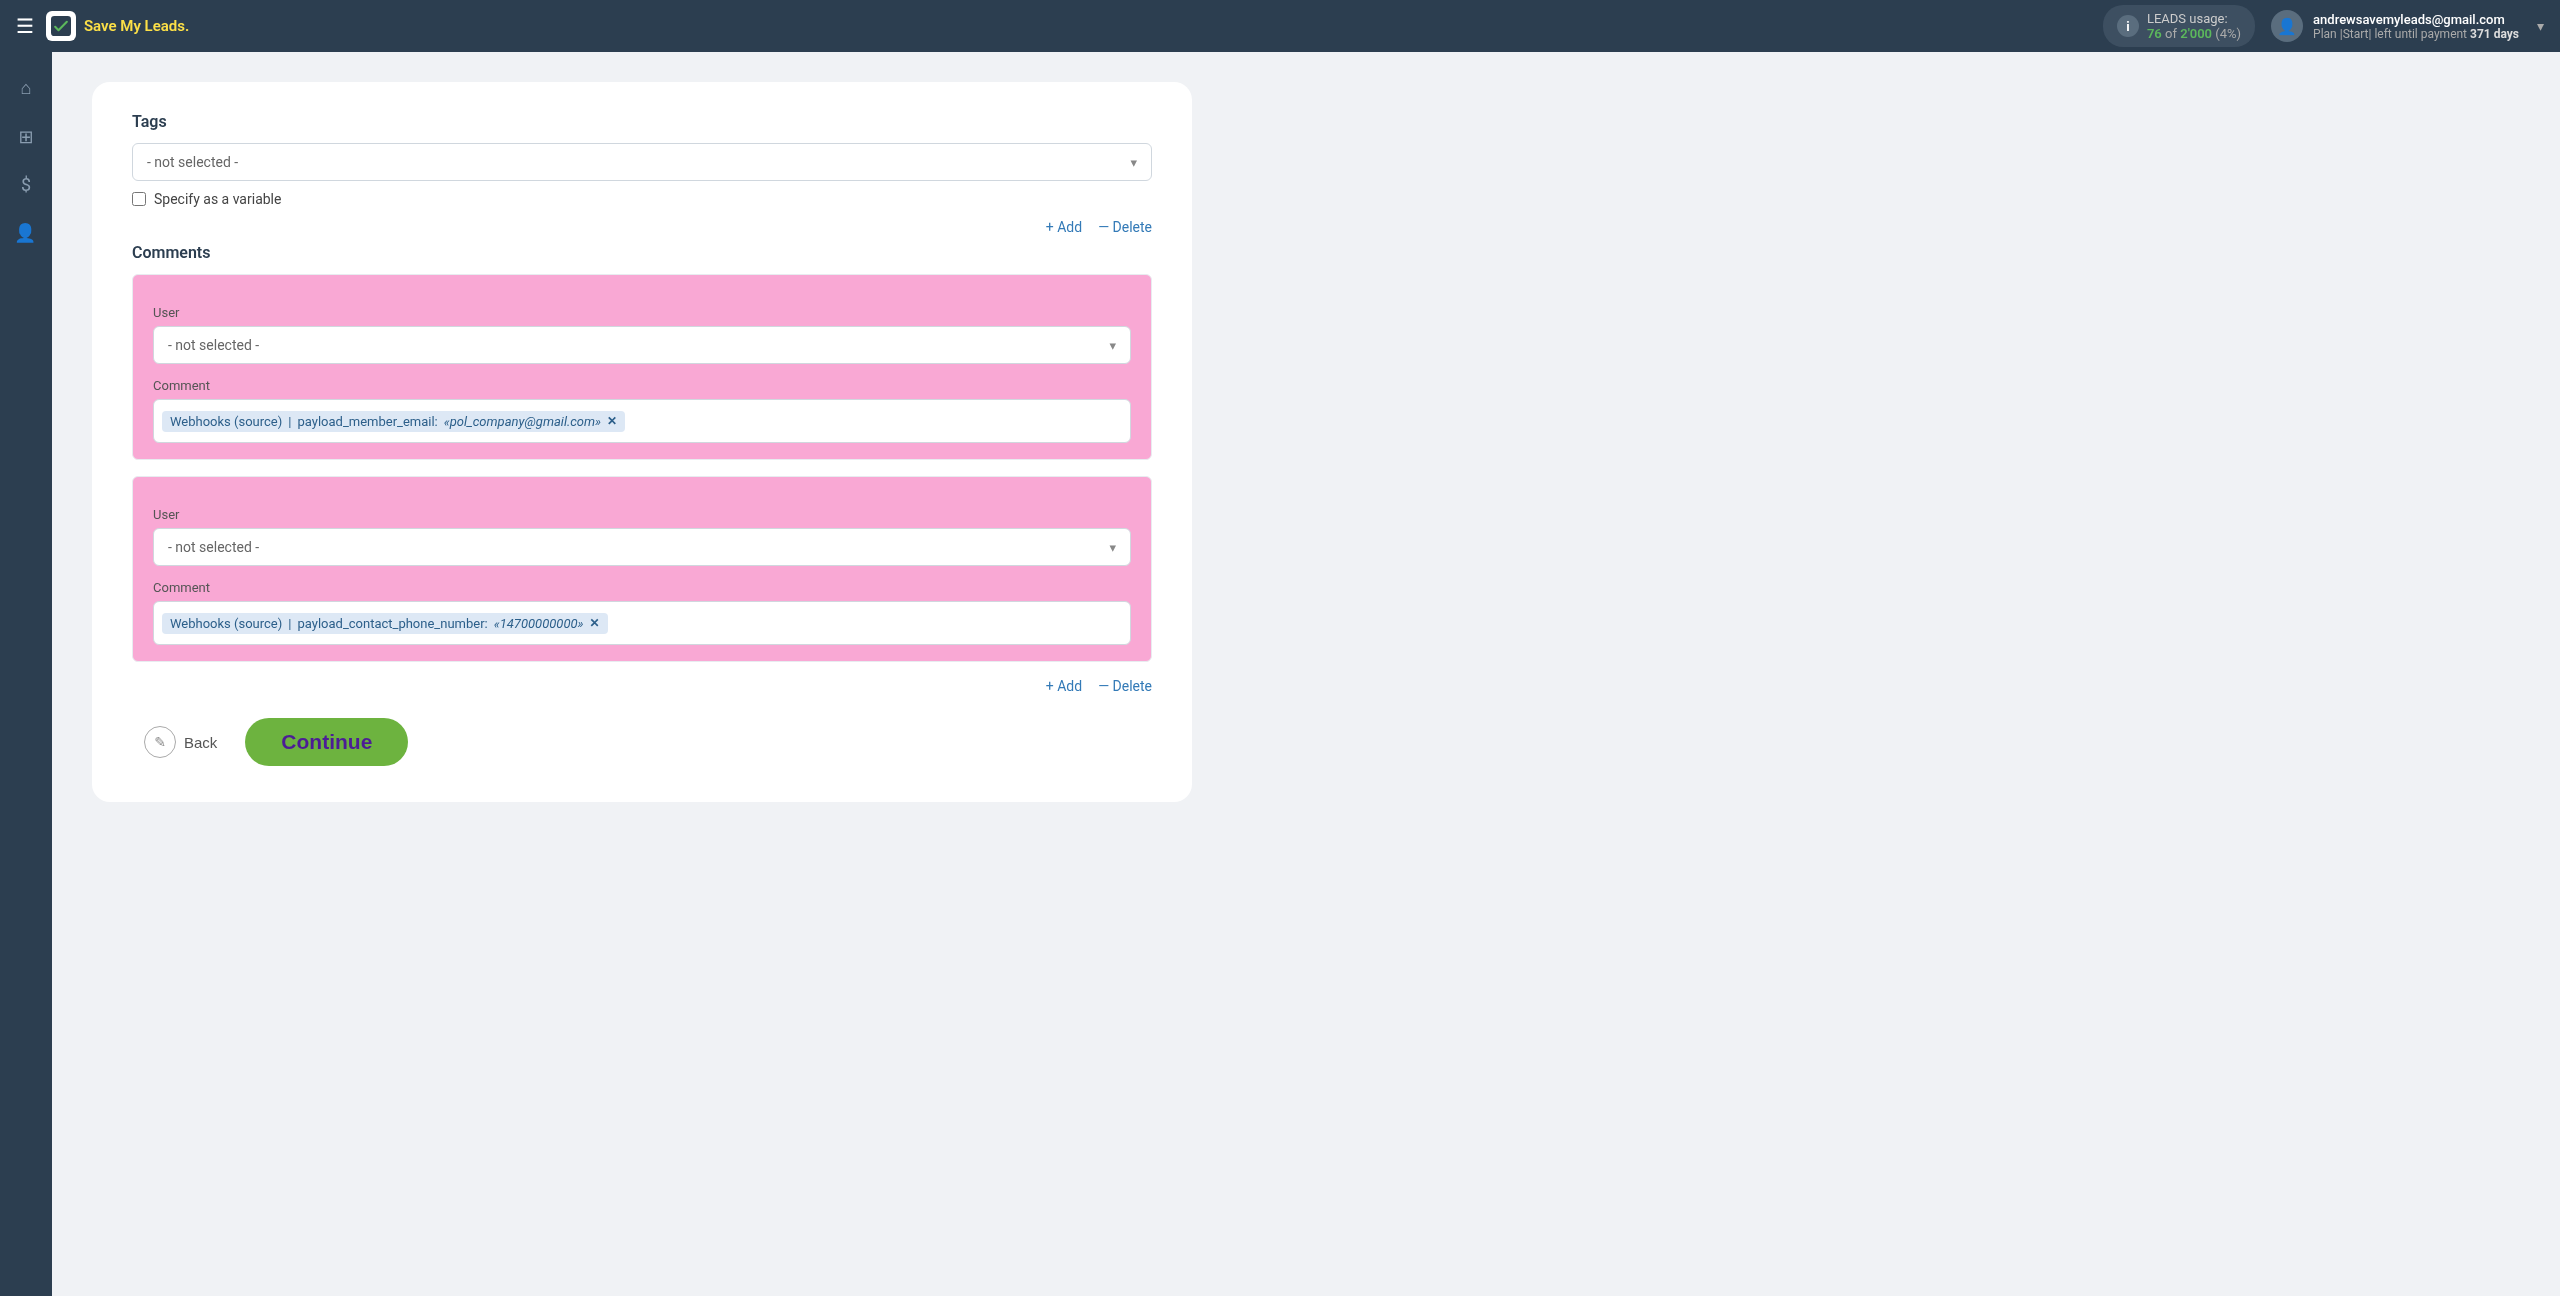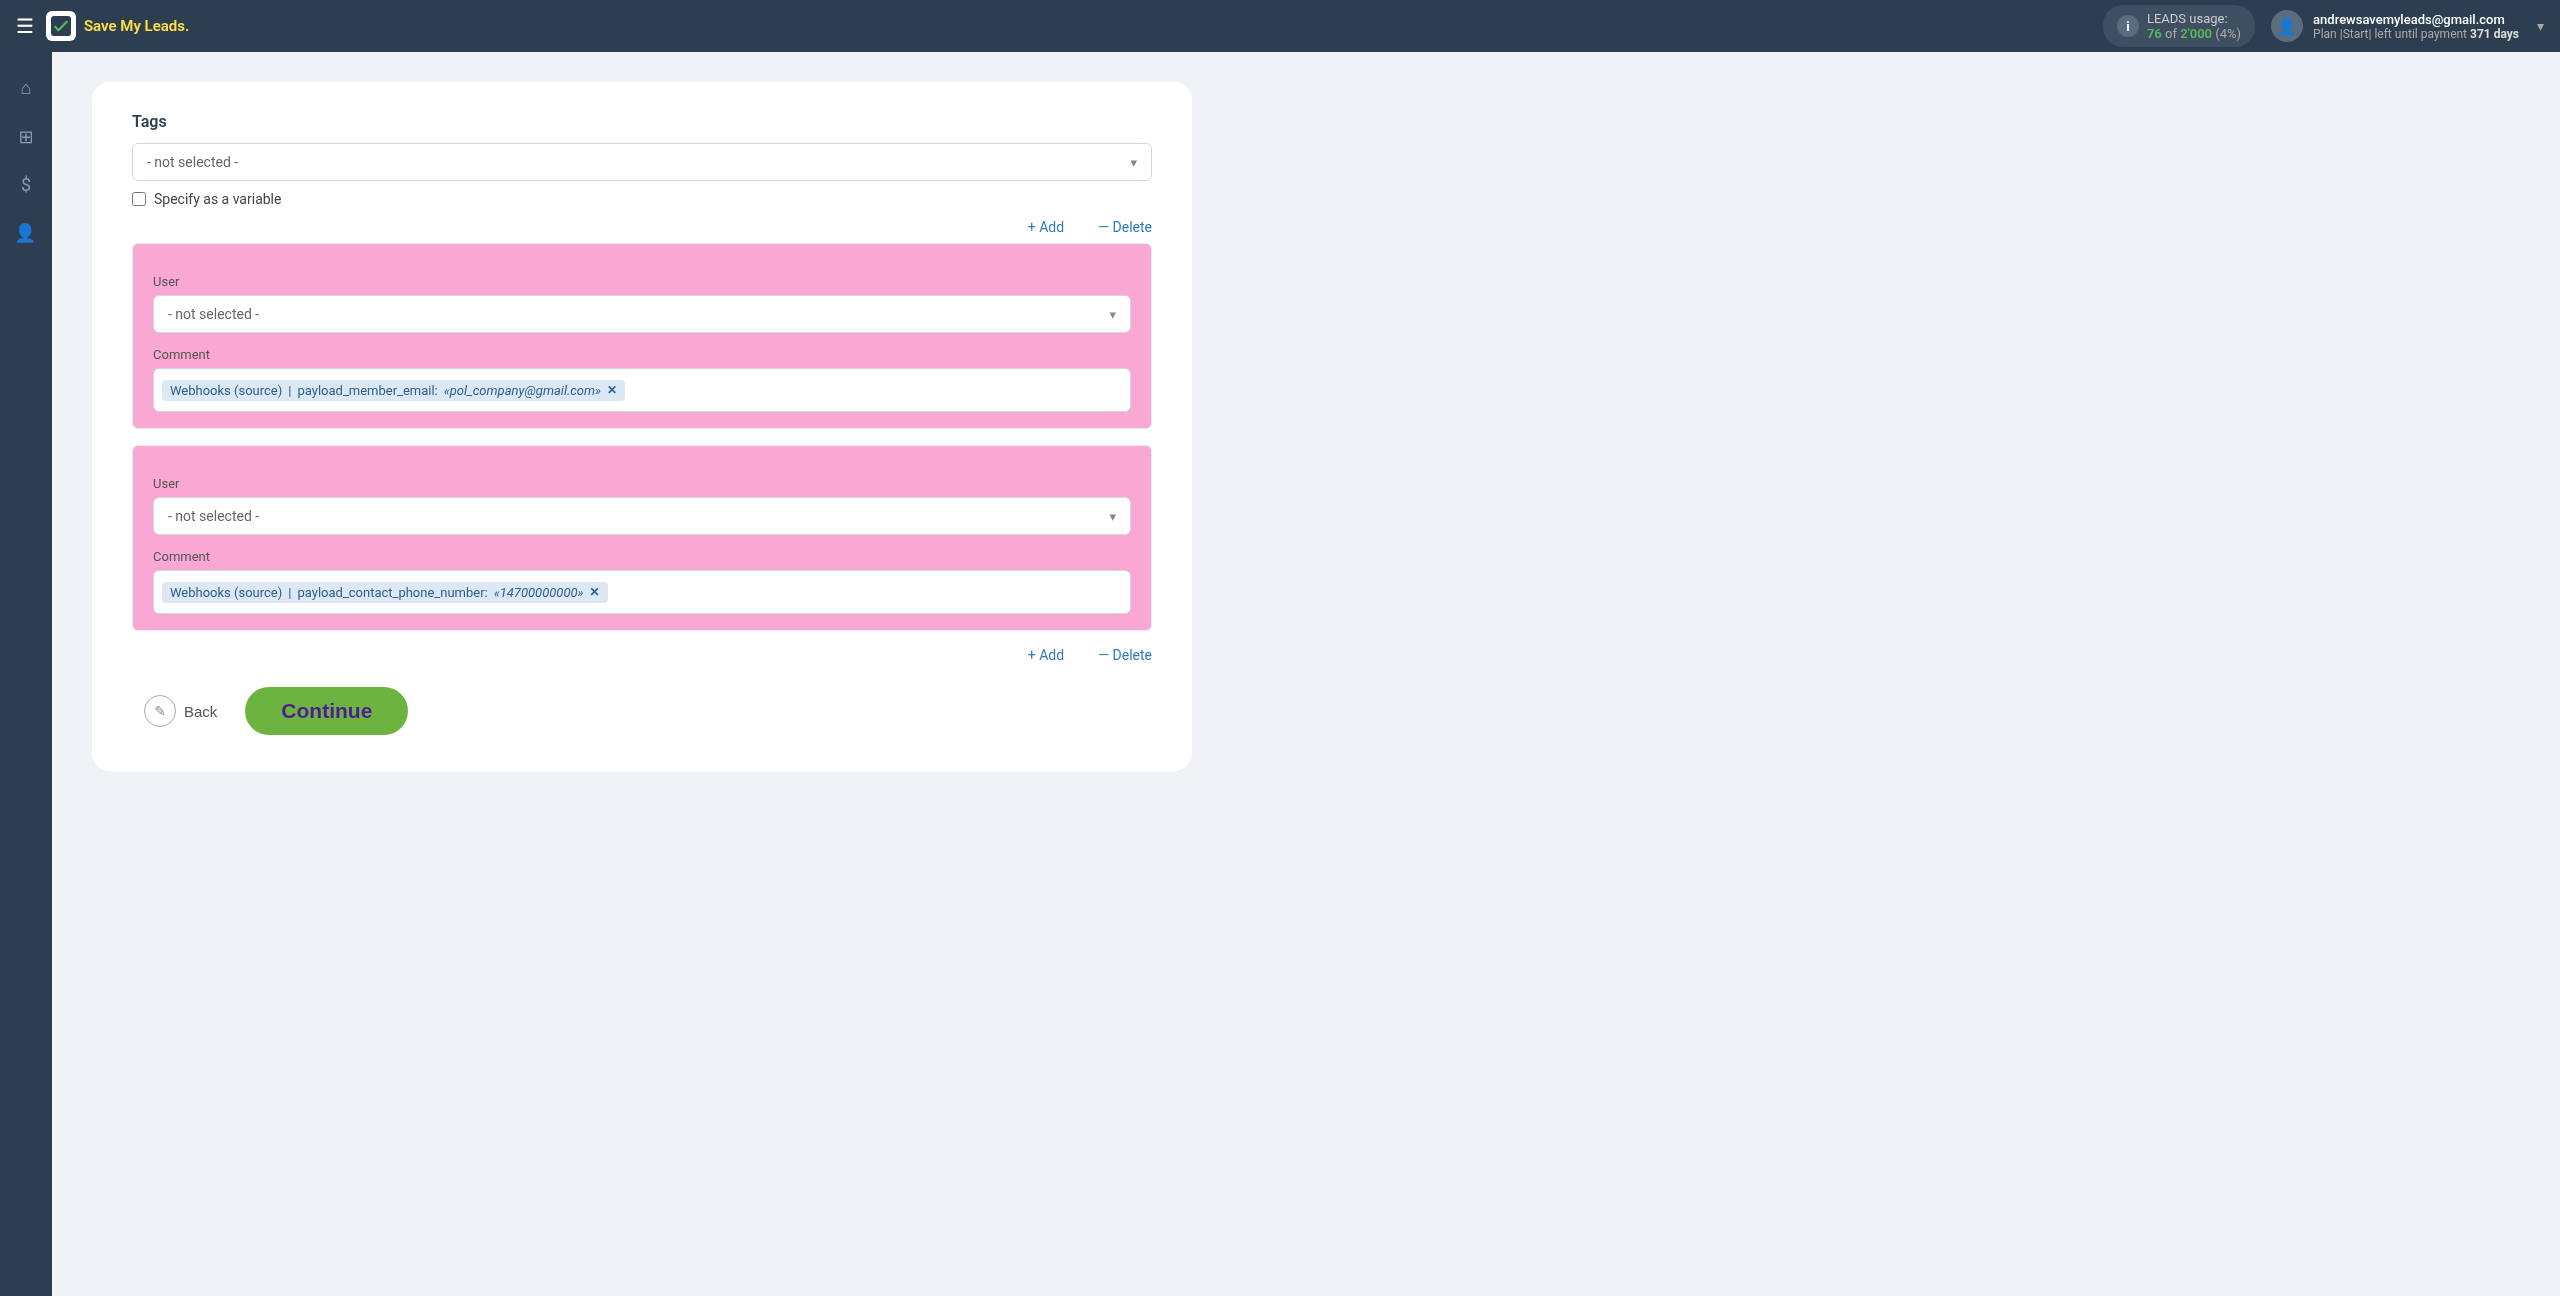--- a/index.html
+++ b/index.html
@@ -174,21 +174,21 @@
       margin-top: 10px;
       font-size: 14px;
       color: #444;
     }
     .checkbox-row input[type="checkbox"] { width: 14px; height: 14px; cursor: pointer; }
 
     
     .action-row {
       display: flex;
       justify-content: flex-end;
-      gap: 34px;
+      gap: 16px;
       margin-top: 12px;
     }
     .action-add { color: #337ab7; font-size: 14px; cursor: pointer; text-decoration: none; }
     .action-delete { color: #337ab7; font-size: 14px; cursor: pointer; text-decoration: none; }
     .action-add::before { content: '+ '; }
     .action-delete::before { content: '— '; }
 
     
     .token-field {
       width: 100%;
@@ -332,20 +332,21 @@
         <input type="checkbox" style="">
         <label>Specify as a variable</label>
       </div>
       <div class="action-row">
         <a class="action-add">Add</a>
         <a class="action-delete">Delete</a>
       </div>
     </div>
 
     <div>
+      <div class="section-title">Comments</div>
 
       <div class="comment-block">
         <div class="field-label">User</div>
         <div class="select-box">
           <span>- not selected -</span>
           <span class="chevron">▾</span>
         </div>
         <div class="field-label">Comment</div>
         <div class="token-field">
           <span class="token">

